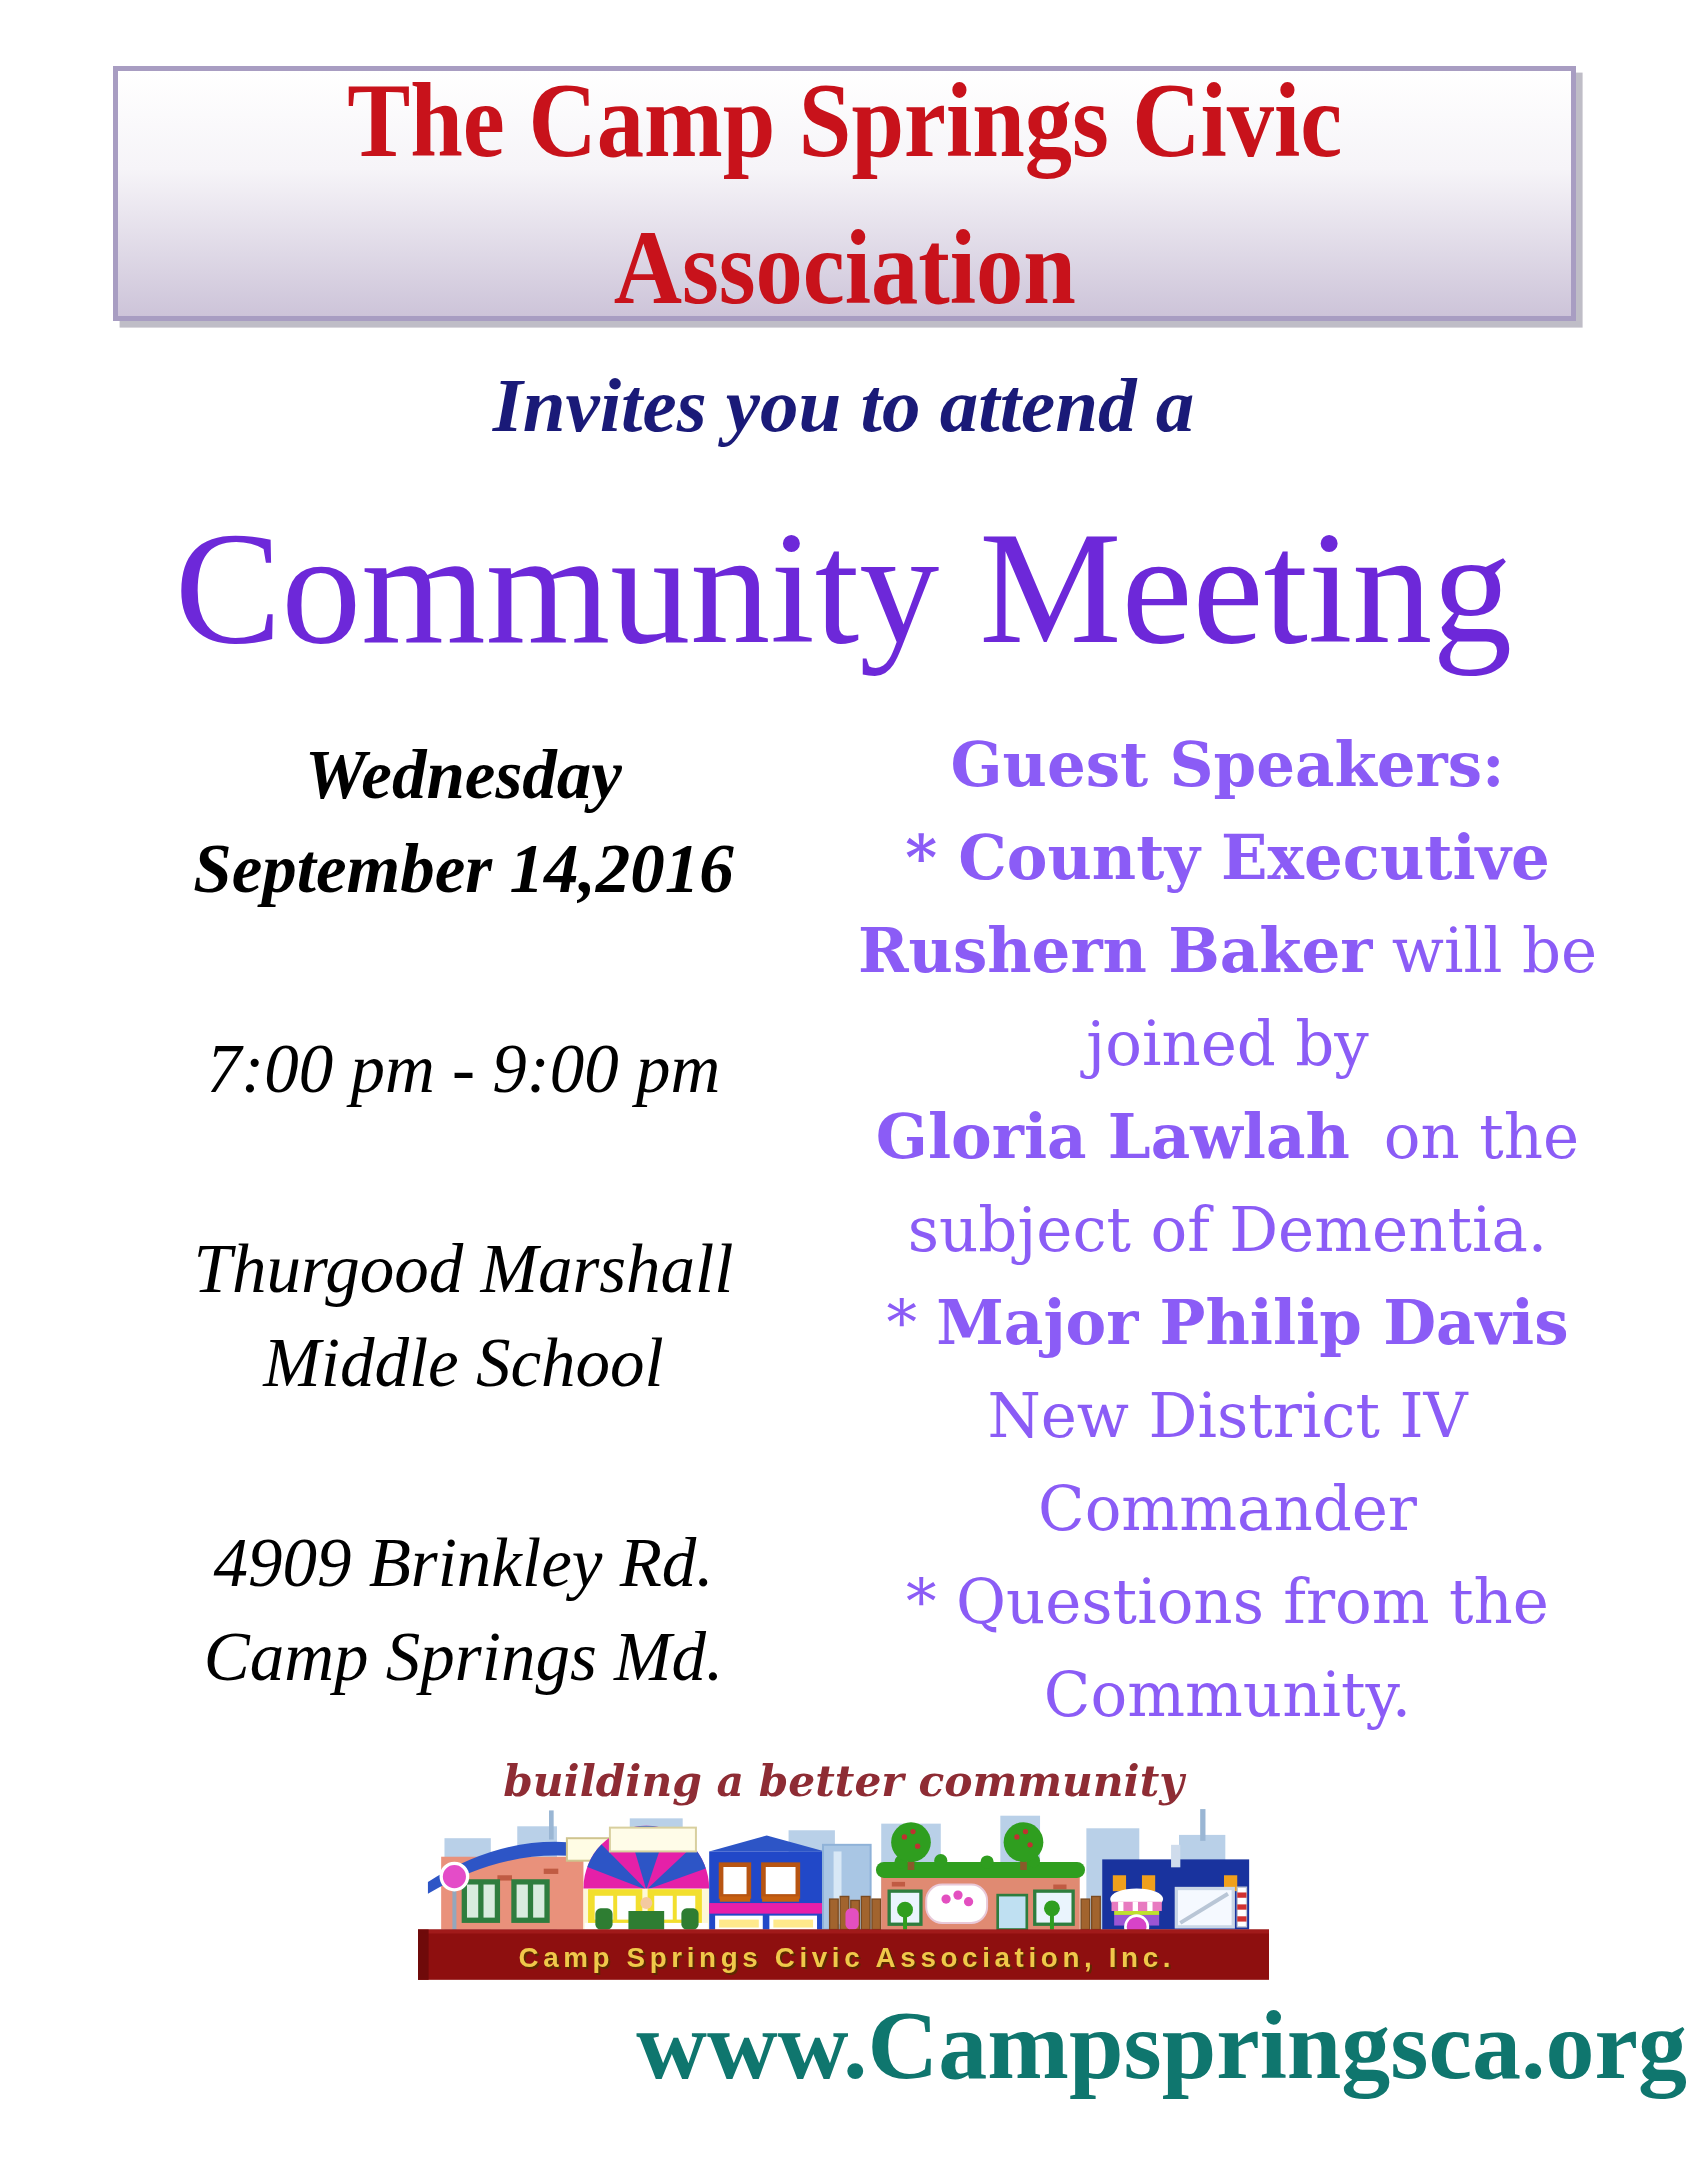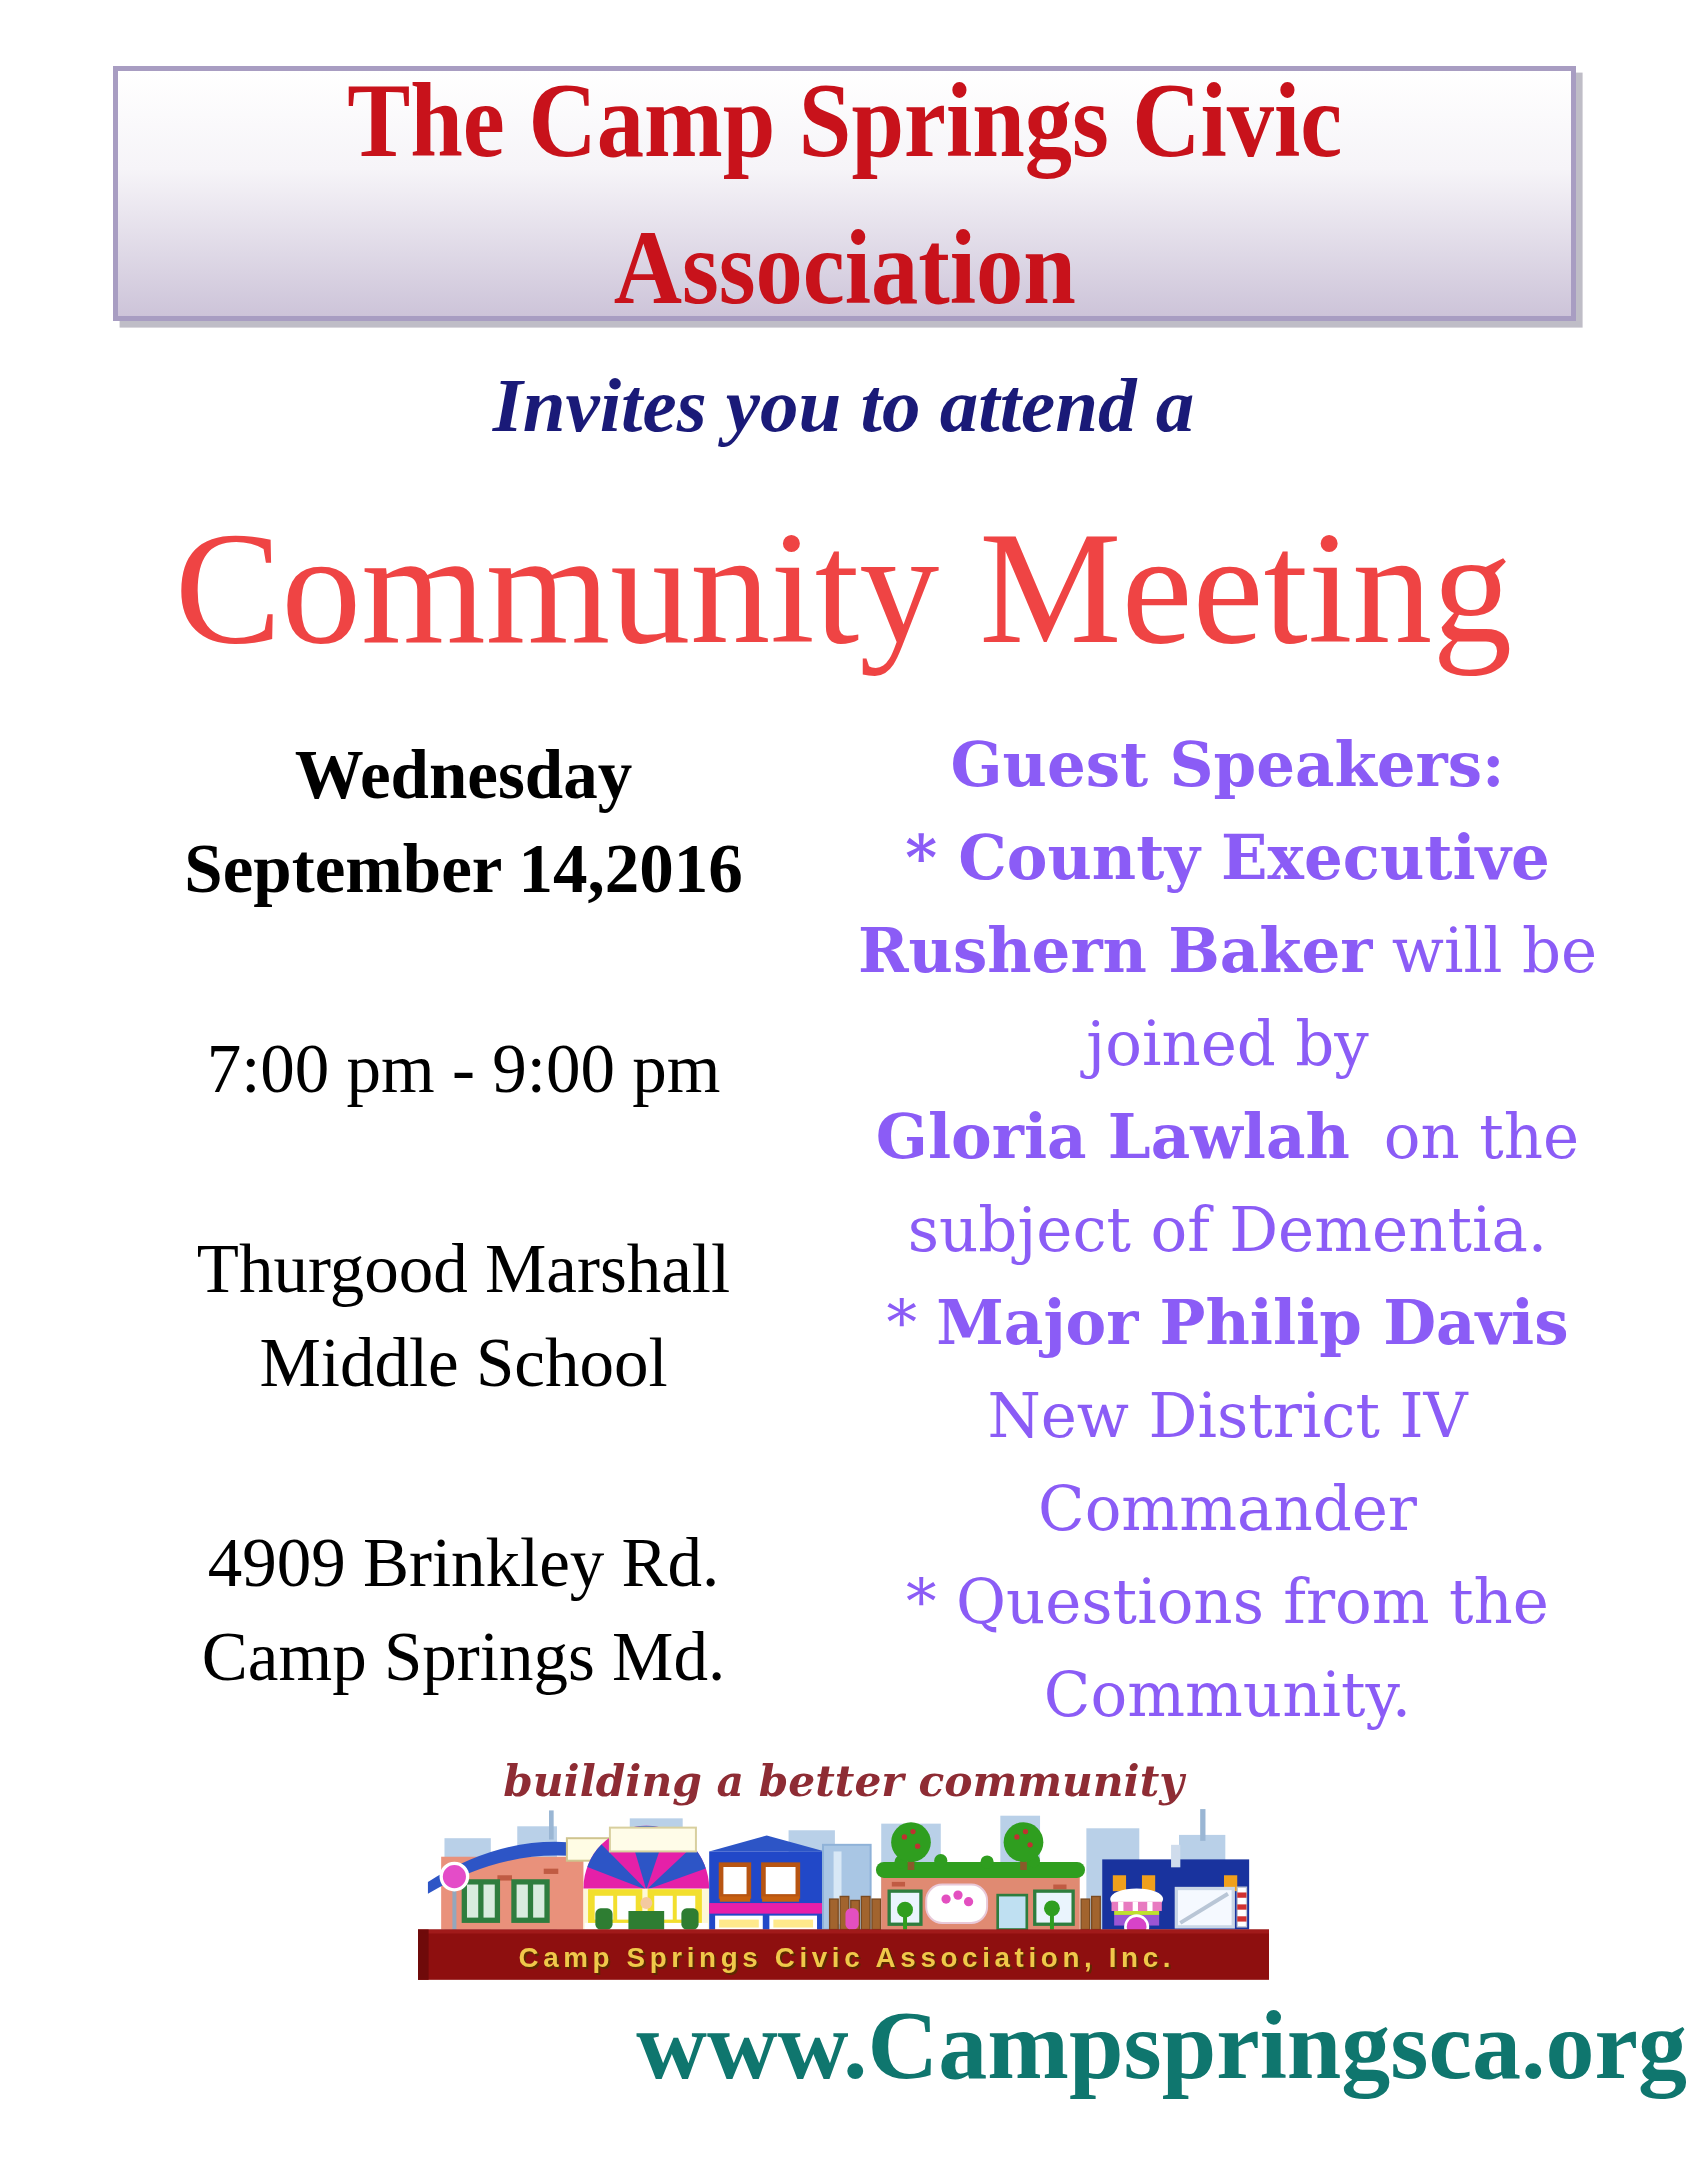--- a/index.html
+++ b/index.html
@@ -19,26 +19,26 @@
     color:#c8121b;font-weight:bold;font-size:105px;line-height:119px;
     white-space:nowrap;display:inline-block;transform:scaleX(0.90);transform-origin:center;
   }
   
   .invite{
     position:absolute;top:361px;left:0;width:100%;text-align:center;
     color:#1a1a78;font-style:italic;font-weight:bold;font-size:77px;white-space:nowrap;
   }
   .big-title{
     position:absolute;top:504px;left:0;width:100%;text-align:center;
-    color:#ef4444;font-weight:400;font-size:160px;line-height:1.05;white-space:nowrap;
+    color:#6d28d9;font-weight:400;font-size:160px;line-height:1.05;white-space:nowrap;
   }
   
   .col-left{
     position:absolute;left:93px;top:728px;width:741px;text-align:center;
-    color:#000;font-size:69px;line-height:94px;
+    color:#000;font-size:69px;line-height:94px;font-style:italic;
   }
   .col-left p{margin:0 0 106px 0;}
   .col-left .b{font-weight:bold;}
   .col-right{
     position:absolute;left:827px;top:718px;width:801px;text-align:center;
     color:#8b5cf6;font-family:"DejaVu Serif",serif;font-size:61px;line-height:93px;
   }
   .col-right .line{display:block;}
   .col-right .b{font-weight:bold;}
   .gap{margin-left:0.24em;}

